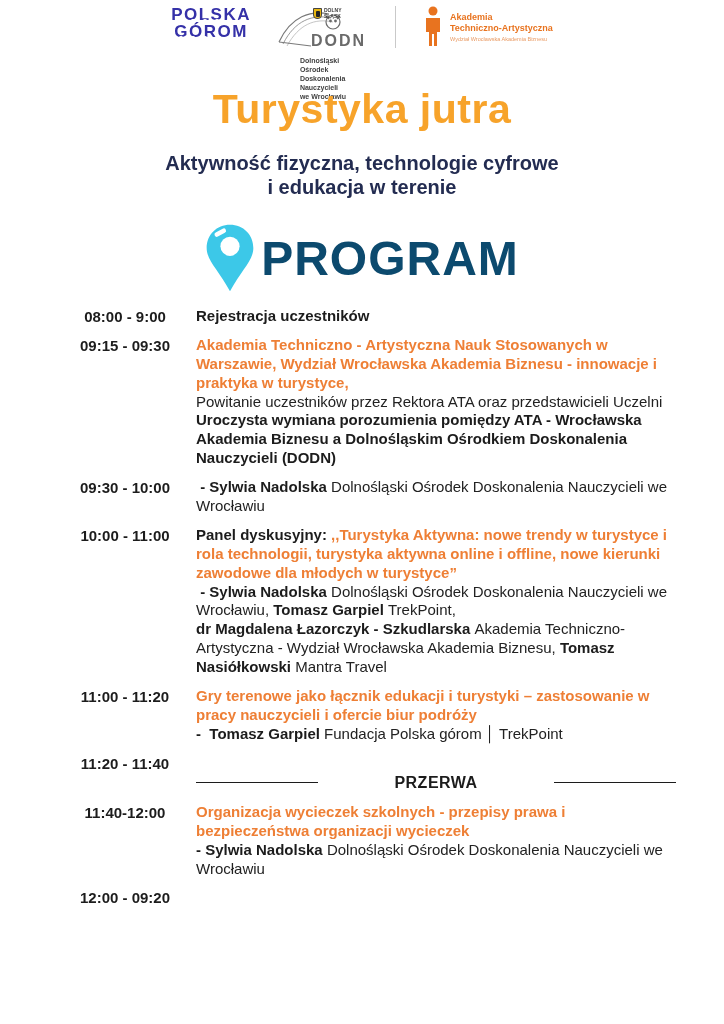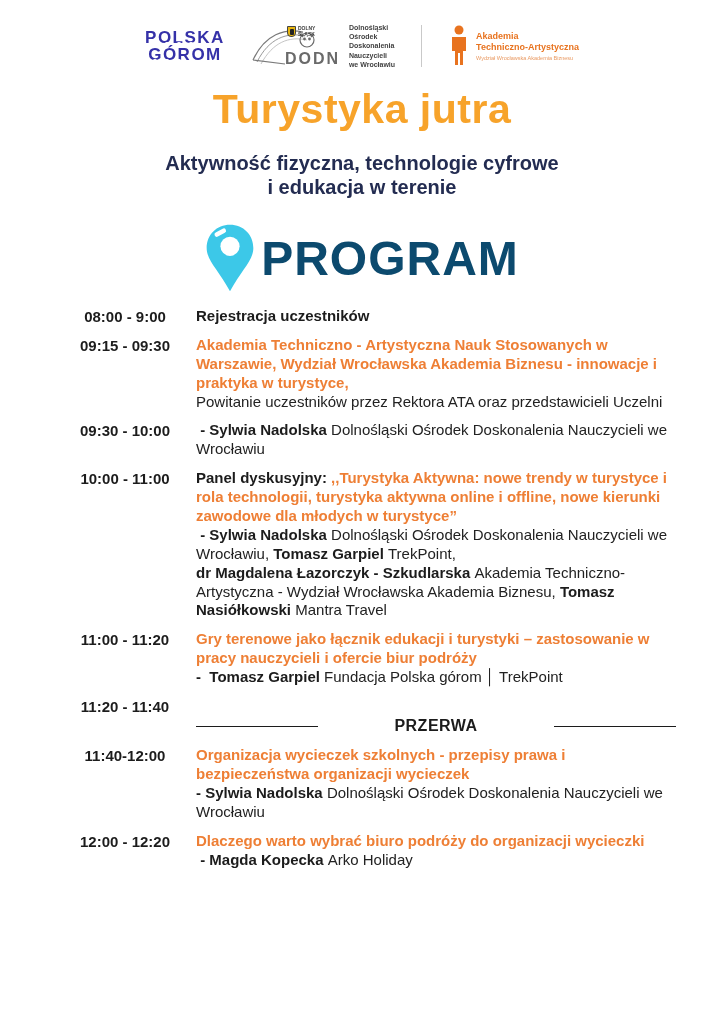--- a/index.html
+++ b/index.html
@@ -16,30 +16,30 @@
   html,body{width:724px;height:1024px;}
   body{
     background:#ffffff;
     font-family:"Liberation Sans", sans-serif;
     color:var(--ink);
     overflow:hidden;
     position:relative;
   }
   
   .logos{
-    display:flex;justify-content:center;align-items:center;
-    gap:26px;padding-top:20px;height:72px;
+    display:flex;justify-content:center;align-items:flex-start;
+    gap:26px;padding-top:6px;height:72px;
   }
   .logo-pg{position:relative;text-align:center;line-height:1.02;}
   .logo-pg .word{
     font-weight:bold;font-size:17px;letter-spacing:1.5px;
     color:var(--logo-blue);position:relative;display:block;
   }
   .logo-pg svg{position:absolute;left:4px;pointer-events:none;}
-  .logo-dodn{display:flex;align-items:center;gap:6px;}
+  .logo-dodn{display:flex;align-items:center;gap:6px;flex-direction:column;}
   .dodn-mark{position:relative;width:92px;height:44px;}
   .dodn-name{
     position:absolute;left:34px;bottom:0;
     font-size:16px;font-weight:bold;letter-spacing:2px;color:var(--logo-gray);
   }
   .dodn-crest{
     position:absolute;left:36px;top:2px;display:flex;align-items:center;gap:2px;
   }
   .dodn-crest .shield{
     width:9px;height:11px;background:#e8b60f;border:1px solid #444;
@@ -172,21 +172,21 @@
 
 <div class="schedule">
     <div class="row">
       <div class="time">08:00 - 9:00</div>
       <div class="content"><span class="seg-bold">Rejestracja uczestników</span></div>
     </div>
     <div class="row">
       <div class="time">09:15 - 09:30</div>
       <div class="content"><span class="seg-title">Akademia Techniczno - Artystyczna Nauk Stosowanych w Warszawie, Wydział Wrocławska Akademia Biznesu - innowacje i praktyka w turystyce,
 </span><span class="seg-text">Powitanie uczestników przez Rektora ATA oraz przedstawicieli Uczelni
-</span></div>
+</span><span class="seg-bold">Uroczysta wymiana porozumienia pomiędzy ATA - Wrocławska Akademia Biznesu a Dolnośląskim Ośrodkiem Doskonalenia Nauczycieli (DODN)</span></div>
     </div>
     <div class="row">
       <div class="time">09:30 - 10:00</div>
       <div class="content"><span class="seg-bold"> - Sylwia Nadolska </span><span class="seg-text">Dolnośląski Ośrodek Doskonalenia Nauczycieli we Wrocławiu</span></div>
     </div>
     <div class="row">
       <div class="time">10:00 - 11:00</div>
       <div class="content"><span class="seg-bold">Panel dyskusyjny: </span><span class="seg-title">,,Turystyka Aktywna: nowe trendy w turystyce i rola technologii, turystyka aktywna online i offline, nowe kierunki zawodowe dla młodych w turystyce”
 </span><span class="seg-bold"> - Sylwia Nadolska </span><span class="seg-text">Dolnośląski Ośrodek Doskonalenia Nauczycieli we Wrocławiu, </span><span class="seg-bold">Tomasz Garpiel </span><span class="seg-text">TrekPoint,
 </span><span class="seg-bold">dr Magdalena Łazorczyk - Szkudlarska </span><span class="seg-text">Akademia Techniczno-Artystyczna - Wydział Wrocławska Akademia Biznesu, </span><span class="seg-bold">Tomasz Nasiółkowski </span><span class="seg-text">Mantra Travel</span></div>
@@ -203,17 +203,15 @@
         <div class="break-label">PRZERWA</div>
         <div class="rule"></div>
       </div>
     </div>
     <div class="row">
       <div class="time">11:40-12:00</div>
       <div class="content"><span class="seg-title">Organizacja wycieczek szkolnych - przepisy prawa i bezpieczeństwa organizacji wycieczek
 </span><span class="seg-bold">- Sylwia Nadolska </span><span class="seg-text">Dolnośląski Ośrodek Doskonalenia Nauczycieli we Wrocławiu</span></div>
     </div>
     <div class="row">
-      <div class="time">12:00 - 12:20</div>
-      <div class="content"><span class="seg-title">Dlaczego warto wybrać biuro podróży do organizacji wycieczki
-</span><span class="seg-bold"> - Magda Kopecka </span><span class="seg-text">Arko Holiday</span></div>
+      <div class="time">12:00 - 09:20</div>
     </div>
   </div>
 
 </body></html>

